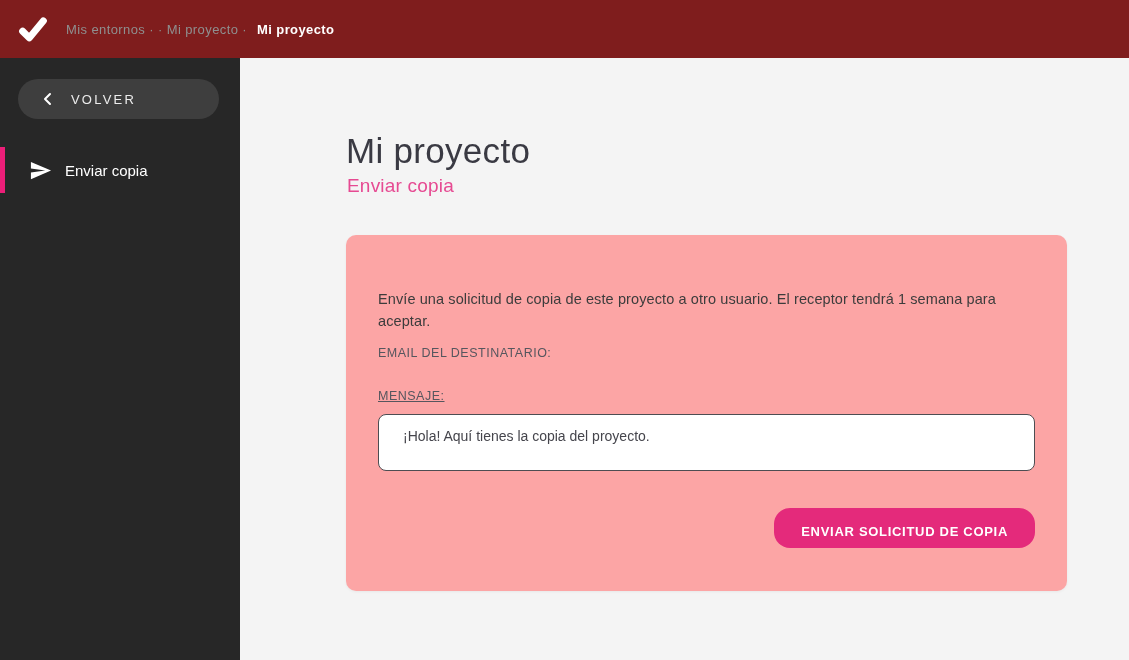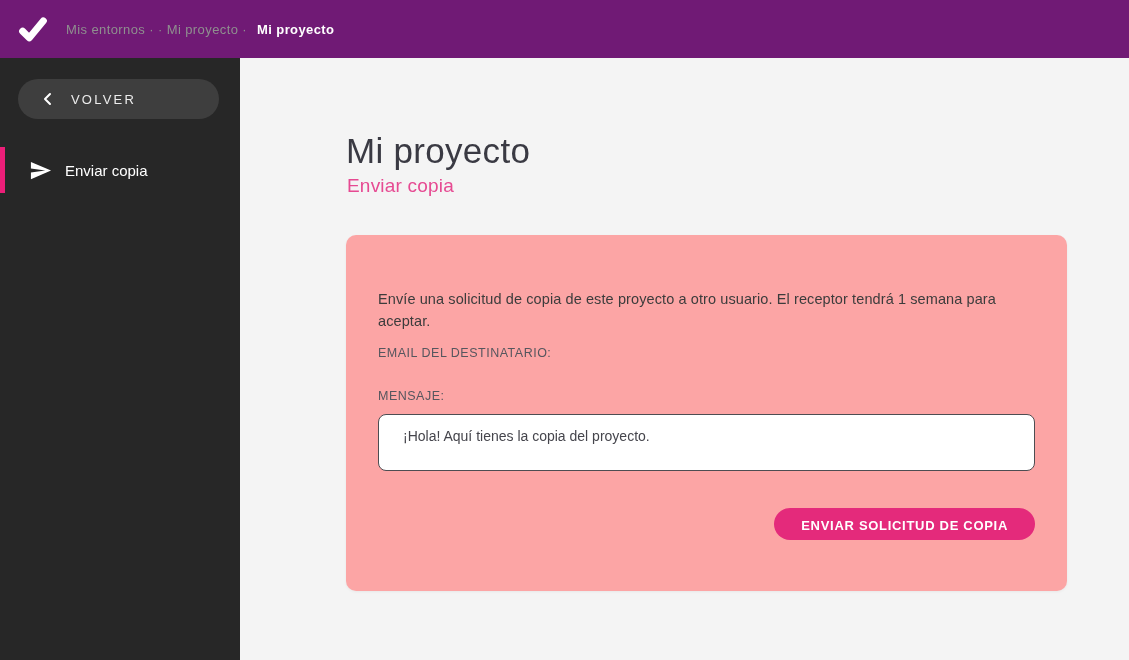--- a/index.html
+++ b/index.html
@@ -59,40 +59,40 @@
     box-shadow:0 1px 3px rgba(0,0,0,.05);
   }
   .card-desc { font-size:14.5px; line-height:22px; color:#3c3c3c; letter-spacing:.1px; }
   .field-label { margin-top:7px; font-size:12.5px; color:#56565e; letter-spacing:.5px; line-height:15px; }
   .text-input {
     display:block; margin-top:12px; width:100%; height:38px;
     border:1px solid #d3d3d8; border-radius:8px; background:#fff;
     padding:0 19px; font-size:14px; color:#45454c; outline:none;
     font-family:inherit;
   }
-  .field-label.second { margin-top:28px; }
+  .field-label.second { margin-top:28px;text-decoration:underline; }
   .textarea {
     display:block; margin-top:10px; width:100%; height:57px;
     border:1px solid #4d4d52; border-radius:8px; background:#fff;
     padding:11px 24px; font-size:14px; color:#45454c; resize:none; outline:none;
     font-family:inherit; line-height:20px;
   }
   .btn-row { display:flex; justify-content:flex-end; margin-top:37px; }
   .submit-btn {
-    height:32px; padding:10px 27px; border:none; border-radius:16px;
+    height:40px; padding:16px 27px; border:none; border-radius:16px;
     color:#ffffff; font-size:13px; font-weight:700; letter-spacing:.7px;
     cursor:pointer; font-family:inherit;
   }
 </style>
 </head>
 <body>
 
 <div class="app">
 
-  <header class="topbar" style="background: #701a75;">
+  <header class="topbar" style="background: #7f1d1d;">
     <div class="logo">
       <span style="display:flex;">
         <svg width="34" height="32" viewBox="0 0 46 42" fill="none" xmlns="http://www.w3.org/2000/svg">
           <polyline points="9,24 18,33 37,10" stroke="#ffffff" stroke-width="9.5" stroke-linecap="round" stroke-linejoin="round" fill="none"></polyline>
         </svg>
       </span>
     </div>
     <nav class="breadcrumb">
       <span class="trail">Mis entornos ·  · Mi proyecto ·</span>
       <span class="current">Mi proyecto</span>

